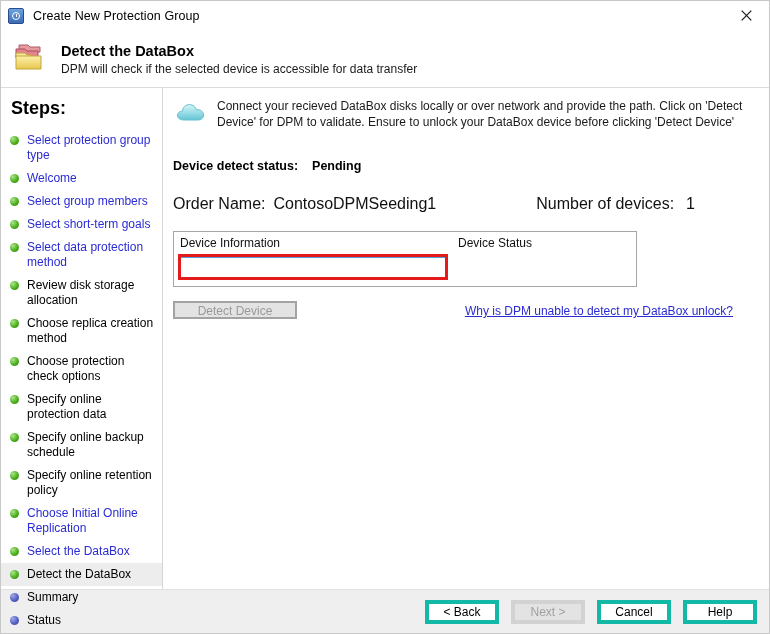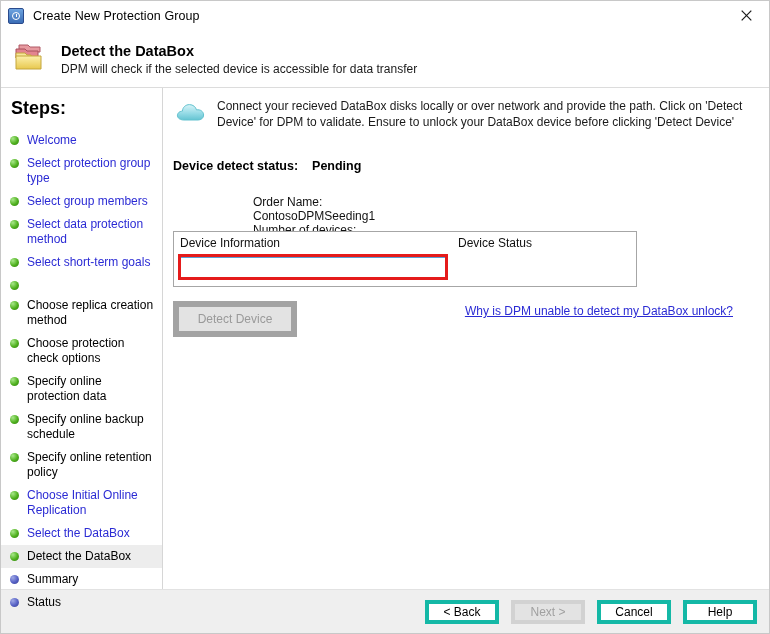--- a/index.html
+++ b/index.html
@@ -209,26 +209,25 @@
     font-weight: bold;
     display: flex;
     align-items: baseline;
   }
   .status-row .status-value { margin-left: 14px; }
 
   .order-row {
     margin: 22px 0 0 10px;
     display: flex;
     align-items: baseline;
-    font-size: 12px;
-    flex-direction: column;
+    font-size: 16px;
   }
   .order-label { color: #111; }
   .order-value { margin-left: 8px; color: #111; }
-  .devcount-label { margin-left: 80px; color: #111; }
+  .devcount-label { margin-left: 100px; color: #111; }
   .devcount-value { margin-left: 12px; color: #111; }
 
   
   .device-box {
     position: absolute;
     left: 10px;
     top: 143px;
     width: 464px;
     height: 56px;
     border: 1px solid #a6a6a6;
@@ -269,23 +268,23 @@
     padding: 0 4px;
     outline: none;
     color: #000;
   }
 
   .detect-btn {
     position: absolute;
     left: 10px;
     top: 213px;
     width: 124px;
-    height: 36px;
+    height: 18px;
     background: #e3e3e3;
-    border: 6px solid #a3a3a3;
+    border: 2px solid #a3a3a3;
     color: #9a9a9a;
     font-family: "Liberation Sans", sans-serif;
     font-size: 12px;
     box-sizing: border-box;
   }
 
   .help-link {
     position: absolute;
     right: 36px;
     top: 216px;
@@ -361,40 +360,41 @@
     </div>
   </div>
 
   <div class="body">
 
     <div class="sidebar">
       <div class="steps-label">Steps:</div>
       <div id="steps-container">
           <div class="step">
             <span class="bullet done"></span>
+            <span class="step-label link">Select protection group type</span>
+          </div>
+          <div class="step">
+            <span class="bullet done"></span>
             <span class="step-label link">Welcome</span>
           </div>
           <div class="step">
             <span class="bullet done"></span>
-            <span class="step-label link">Select protection group type</span>
-          </div>
-          <div class="step">
-            <span class="bullet done"></span>
             <span class="step-label link">Select group members</span>
           </div>
           <div class="step">
             <span class="bullet done"></span>
+            <span class="step-label link">Select short-term goals</span>
+          </div>
+          <div class="step">
+            <span class="bullet done"></span>
             <span class="step-label link">Select data protection method</span>
           </div>
           <div class="step">
             <span class="bullet done"></span>
-            <span class="step-label link">Select short-term goals</span>
-          </div>
-          <div class="step">
-            <span class="bullet done"></span>
+            <span class="step-label">Review disk storage allocation</span>
           </div>
           <div class="step">
             <span class="bullet done"></span>
             <span class="step-label">Choose replica creation method</span>
           </div>
           <div class="step">
             <span class="bullet done"></span>
             <span class="step-label">Choose protection check options</span>
           </div>
           <div class="step">

